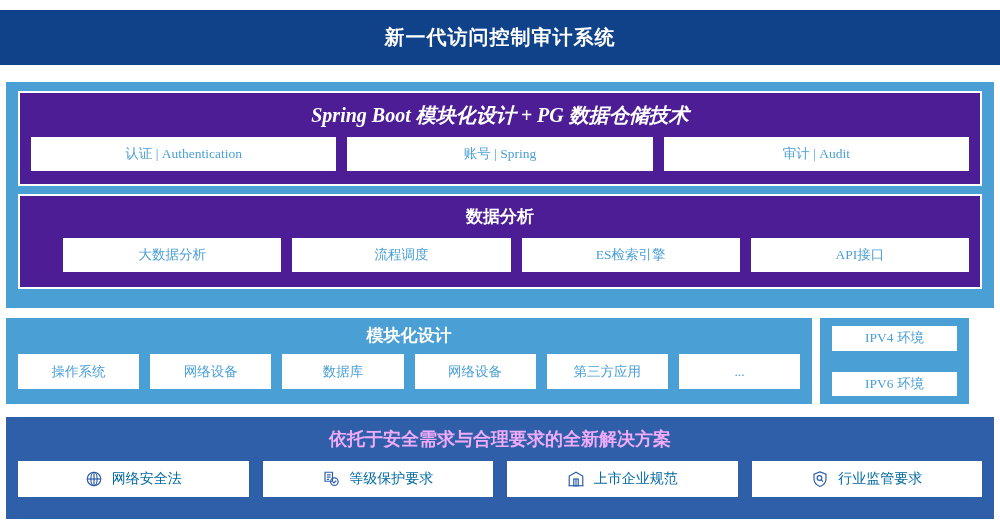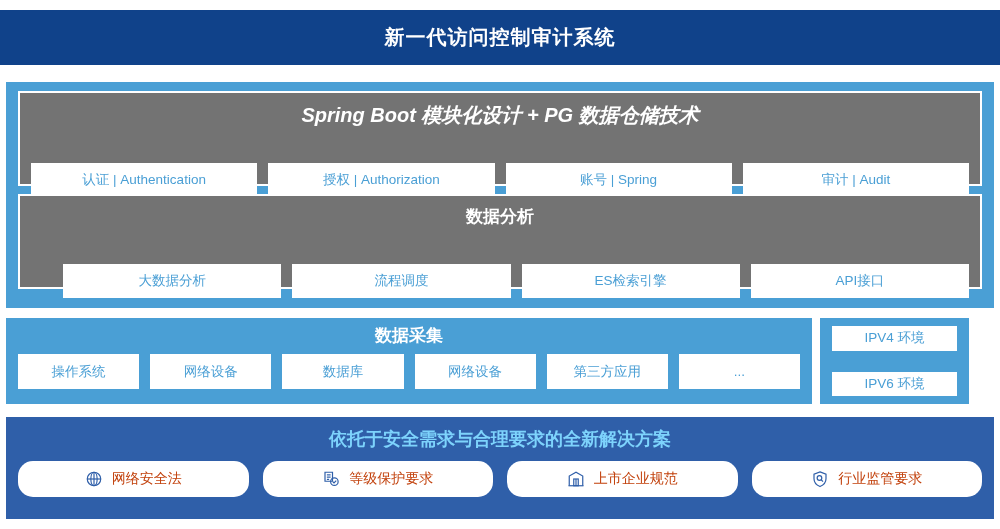--- a/index.html
+++ b/index.html
@@ -2,42 +2,42 @@
 <html><head>
 <meta charset="utf-8">
 <style>
   * { box-sizing: border-box; margin: 0; padding: 0; }
   html, body {
     width: 1000px; height: 529px;
     background: #ffffff;
     font-family: "Liberation Sans", "DejaVu Sans", sans-serif;
     overflow: hidden;
   }
-  .page { width: 1000px; height: 529px; position: relative; background:#fff; }
+  .page { width: 1000px; height: 529px; position: relative; background:#fff;font-family:Liberation Serif, serif; }
 
   
   .titlebar {
     position:absolute; left:0; top:10px; width:1000px; height:55px;
     background:#10428a;
     display:flex; align-items:center; justify-content:center;
   }
   .titlebar-text {
     color:#ffffff; font-size:20px; font-weight:bold; letter-spacing:1px;
   }
 
   
   .section-platform {
     position:absolute; left:6px; top:82px; width:988px; height:226px;
     background:#4a9fd5;
   }
   .panel {
-    background:#737373;
+    background:#4c1d95;
     border:2px solid #ffffff;
     margin:0 auto;
-    display:flex; flex-direction:column;gap:26px;
+    display:flex; flex-direction:column;
   }
   .panel-head {
     color:#ffffff; text-align:center; font-weight:bold;
   }
   .card-row { display:flex; gap:11px; }
   .card {
     background:#ffffff;
     color:#4a9fd5;
     display:flex; align-items:center; justify-content:center;
     flex:1 1 0;
@@ -85,67 +85,65 @@
   }
   .section-ipenv .card { height:27px; font-size:13.5px; }
 
   
   .section-solution {
     position:absolute; left:6px; top:417px; width:988px; height:102px;
     background:#2f5fa9;
     padding:0 12px;
   }
   .section-solution .panel-head {
-    color:#7dd3fc; font-size:18px; font-weight:bold;
+    color:#f0abfc; font-size:18px; font-weight:bold;
     line-height:44px; height:44px; text-align:center;
   }
   .section-solution .card-row { height:36px; gap:14px; }
   .section-solution .card {
-    height:36px; color:#c2410c; font-size:14px;
+    height:36px; color:#0369a1; font-size:14px;
     gap:9px;
-    border-radius:15px;
   }
   .ico { width:18px; height:18px; display:inline-block; flex:0 0 18px; }
   .ico svg { display:block; width:18px; height:18px; }
 </style>
 </head>
 <body>
 
 <div class="page">
 
   <div class="titlebar">
     <div class="titlebar-text">新一代访问控制审计系统</div>
   </div>
 
   <div class="section-platform">
 
     <div class="panel panel-a">
       <div class="panel-head">Spring Boot 模块化设计 + PG 数据仓储技术</div>
       <div class="card-row">
         <div class="card">认证 | Authentication</div>
-        <div class="card">授权 | Authorization</div>
         <div class="card">账号 | Spring</div>
         <div class="card">审计 | Audit</div>
       </div>
     </div>
 
     <div class="panel panel-b">
       <div class="panel-head">数据分析</div>
       <div class="card-row">
         <div class="card">大数据分析</div>
         <div class="card">流程调度</div>
         <div class="card">ES检索引擎</div>
         <div class="card">API接口</div>
       </div>
     </div>
 
   </div>
 
   <div class="section-collect">
-    <div class="panel-head">数据采集</div>
+    <div class="panel-head">模块化设计</div>
     <div class="card-row">
       <div class="card">操作系统</div>
       <div class="card">网络设备</div>
       <div class="card">数据库</div>
       <div class="card">网络设备</div>
       <div class="card">第三方应用</div>
       <div class="card">...</div>
     </div>
   </div>
 

